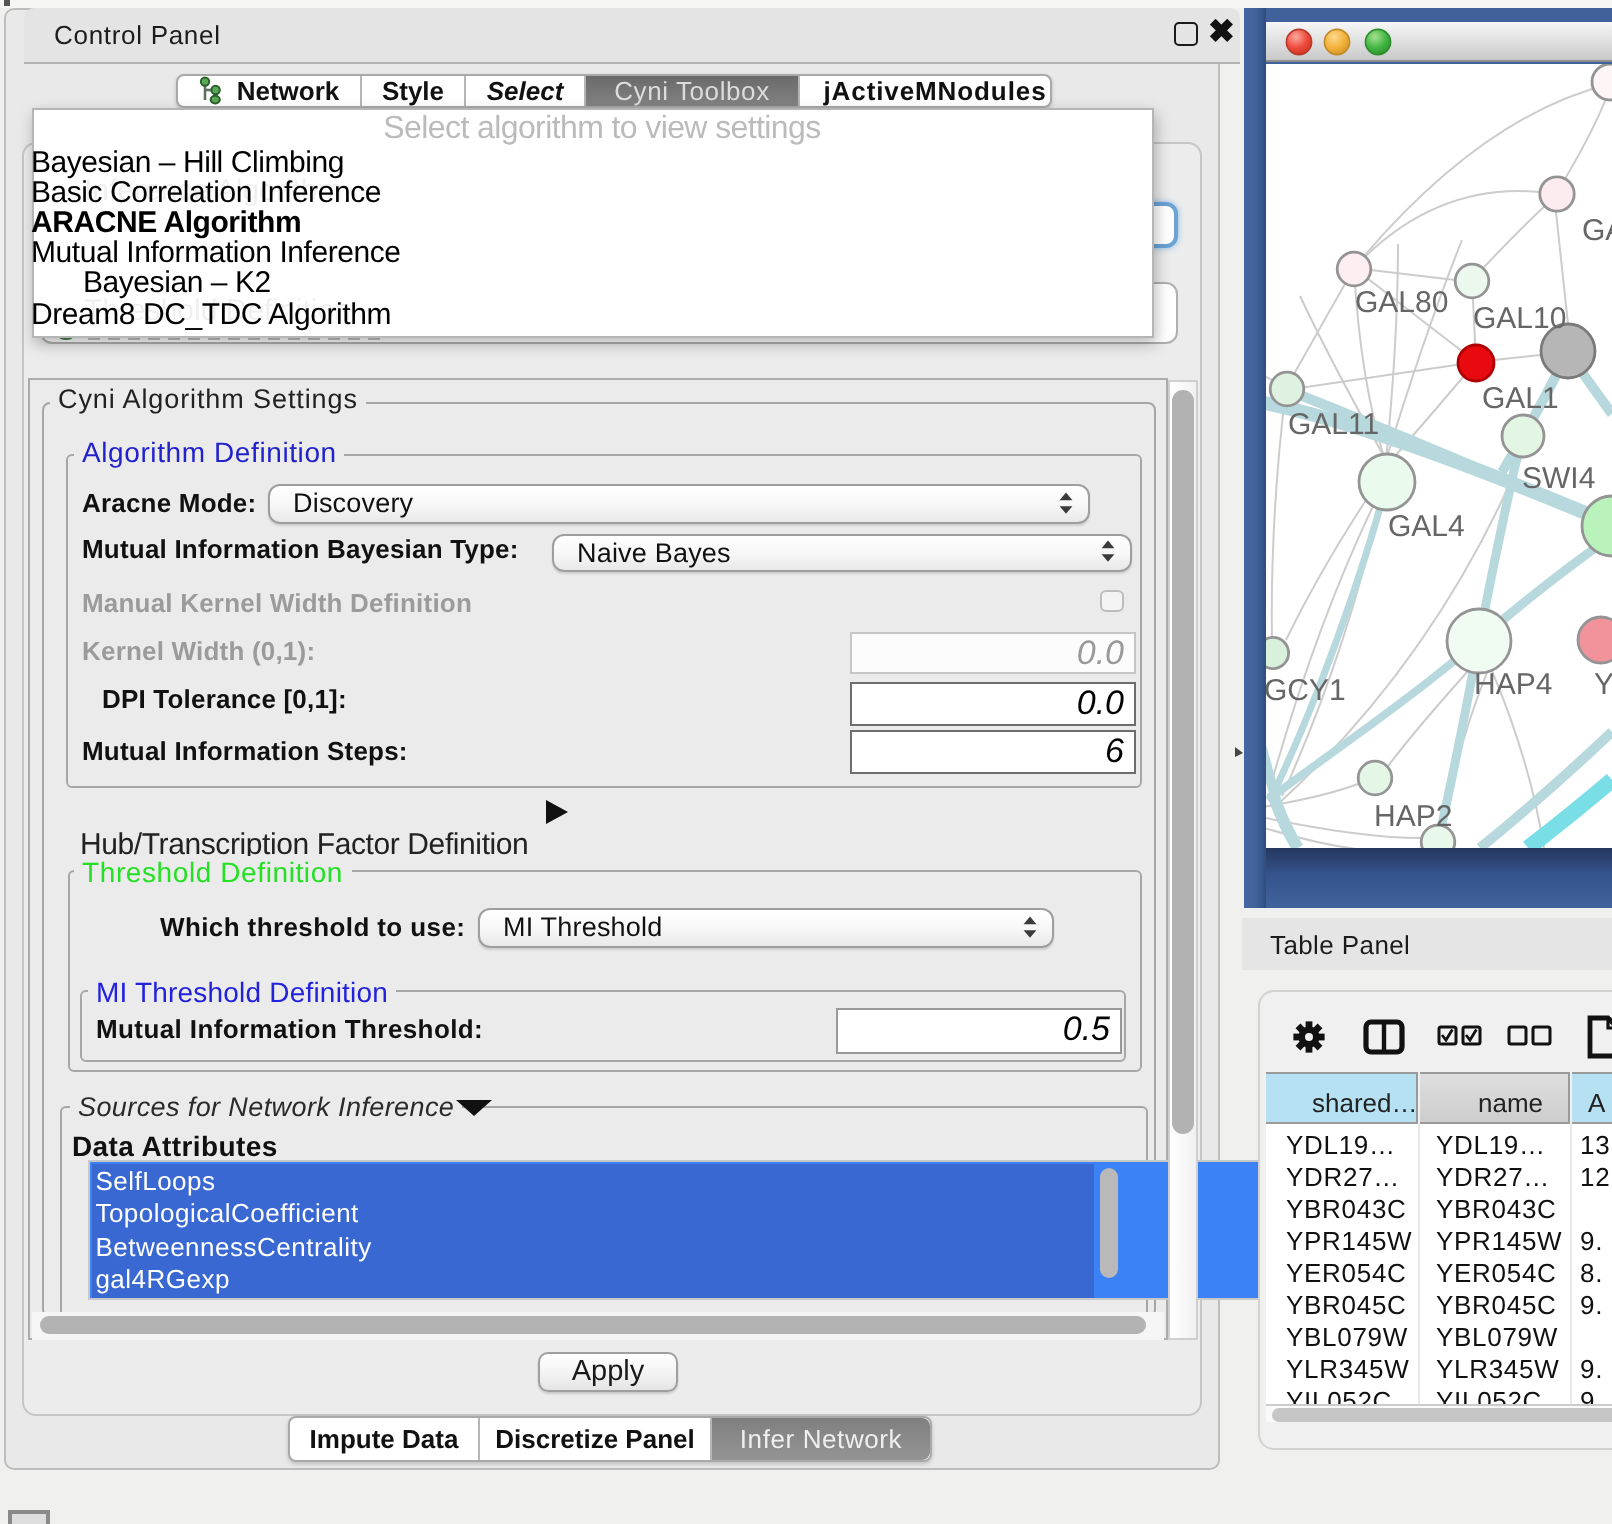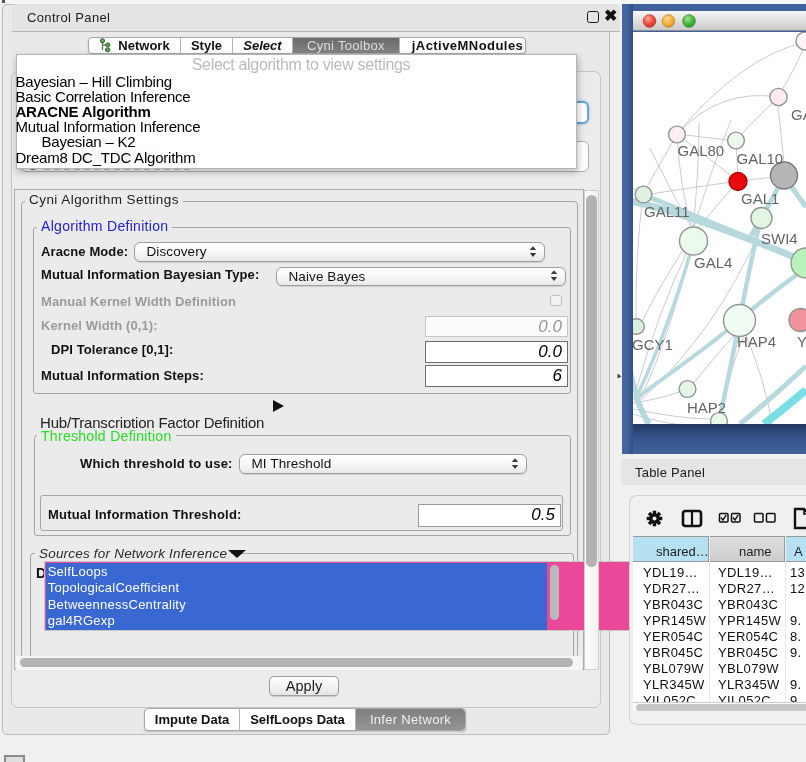--- a/index.html
+++ b/index.html
@@ -53,21 +53,21 @@
   .combo .ctext { margin-left:12px; letter-spacing:0.1px; }
   .combo svg { position:absolute; right:7px; top:50%; transform:translateY(-50%); }
 
   .tfield { position:absolute; background:#fff; border:1px solid #6e6e6e; font-size:17px;
             color:#000; text-align:right; padding-right:5px; white-space:nowrap;font-style:italic;}
   .tfield.dis { border:1px solid #c6c6c6; color:#999999; background:#fcfcfc; }
 
   .chk { position:absolute; left:550px; top:294.5px; width:11.5px; height:11.5px;
          border:1px solid #bdbdbd; border-radius:3px; background:#f4f4f4; }
 
-  #datalist { left:44px; top:561px; width:598px; height:70px; background:#ec4899; border:1px solid #c8c8c8; overflow:hidden;}
+  #datalist { left:44px; top:580px; width:598px; height:70px; background:#3b82f6; border:1px solid #c8c8c8; overflow:hidden;}
   #datalist .sel { position:absolute; left:1px; top:1px; width:501px; height:68px; background:#3a68d2; }
   #datalist .it { position:absolute; left:2.7px; color:#fff; font-size:13px; letter-spacing:0.25px; white-space:nowrap;}
   #datalist .lthumb { position:absolute; left:505px; top:3px; width:9px; height:55px; background:#b9b9b9; border-radius:5px;}
 
   #applybtn { left:269px; top:676px; width:70px; height:20px; background:linear-gradient(#ffffff,#f1f1f1 60%,#e4e4e4);
               border:1px solid #9f9f9f; border-radius:5px; font-size:14.5px; color:#1a1a1a;
               display:flex; align-items:center; justify-content:center; box-shadow:0 1px 1px rgba(0,0,0,0.15);}
 
   #popup { left:16px; top:54px; width:561px; height:115px; background:#fff;
            border:1px solid #b5b5b5; box-shadow:1px 3px 7px rgba(0,0,0,0.28); }
@@ -184,20 +184,21 @@
   <div class="lbl" style="left:80px;top:456px;letter-spacing:0.2px;">Which threshold to use:</div>
   <div class="combo" style="left:238.5px;top:453.5px;width:288px;height:20.5px;">
     <span class="ctext">MI Threshold</span>
     <svg width="8" height="13" viewBox="0 0 8 13">
         <path d="M0.8 4.6 L4 0.8 L7.2 4.6 Z" fill="#3a3a3a"></path>
         <path d="M0.8 7.6 L4 11.4 L7.2 7.6 Z" fill="#3a3a3a"></path>
       </svg>
   </div>
 
   <div class="abs group" style="left:40px;top:495px;width:523px;height:36px;"></div>
+  <div class="gtitle" style="left:44px;top:488px;font-size:14px;color:#2222dd;letter-spacing:0.1px;">MI Threshold Definition</div>
 
   <div class="lbl" style="left:48px;top:507px;letter-spacing:0.2px;">Mutual Information Threshold:</div>
   <div class="tfield" style="left:418px;top:504px;width:143px;height:22.5px;line-height:20.5px;border-color:#999;">0.5</div>
 
   <div class="abs group" style="left:29.5px;top:552.5px;width:544px;height:106px;"></div>
   <div class="gtitle" style="left:35px;top:545.5px;font-size:13.5px;color:#2a2a2a;letter-spacing:0.2px;font-style:italic;">Sources for Network Inference</div>
   <div class="tri-d" style="left:228px;top:549.5px;"></div>
 
   <div class="lbl" style="left:36px;top:564.5px;font-size:14px;letter-spacing:0.2px;">Data Attributes</div>
 
@@ -214,21 +215,21 @@
       <div class="thumb"></div>
     </div>
   <div class="abs" id="vsb">
       <div class="thumb"></div>
     </div>
 
   <div class="abs" id="applybtn">Apply</div>
 
   <div class="abs tabbar" id="tabbar2">
     <div class="tseg" style="width:95px;">Impute Data</div>
-    <div class="tseg" style="width:116px;">SelfLoops Data</div>
+    <div class="tseg" style="width:116px;">Discretize Panel</div>
     <div class="tseg tsel" style="width:109px;">Infer Network</div>
   </div>
 
   <div class="abs" id="combo2"></div>
   <div class="abs" style="left:27px;top:158px;width:12px;height:12px;border-radius:50%;background:#6cbf6c;border:1px solid #3f7d3f;"></div>
   <div class="abs" style="left:44px;top:163px;width:150px;height:7px;background:repeating-linear-gradient(90deg,#666 0 6px,#fff 6px 10px);opacity:0.4;"></div>
   <div class="abs" id="combo1ring"></div>
 
   <div class="abs" id="popup">
     <div class="hint">Select algorithm to view settings</div>

